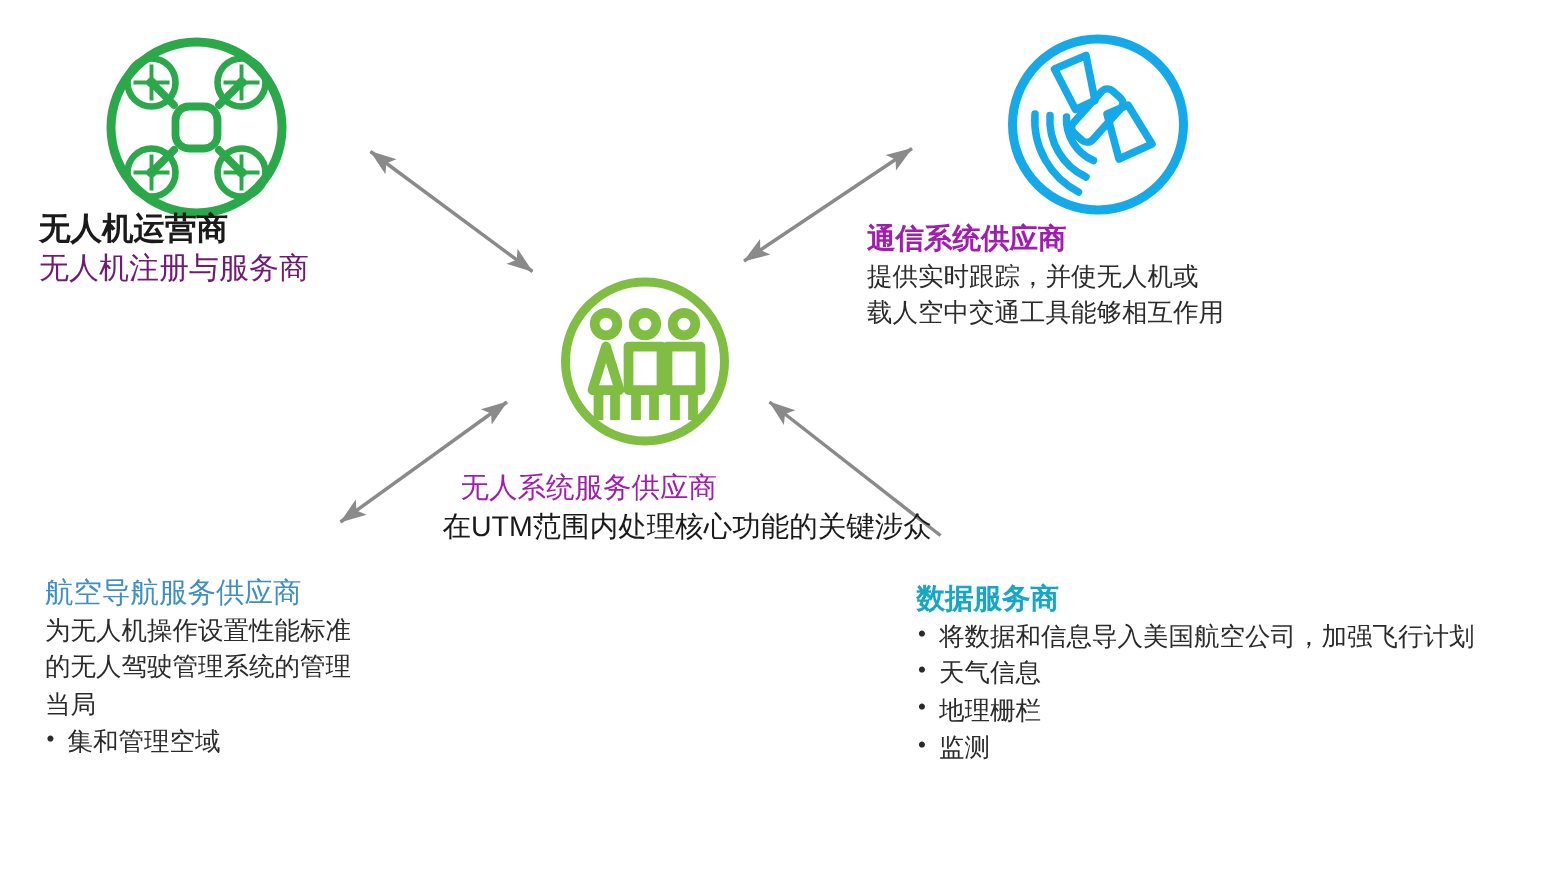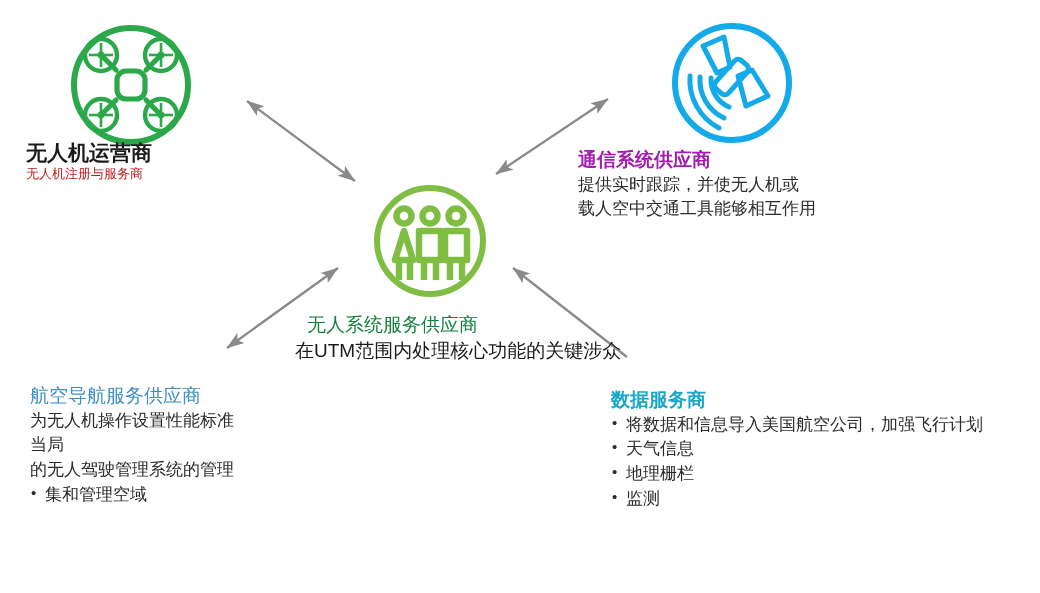--- a/index.html
+++ b/index.html
@@ -36,22 +36,22 @@
 
   
   .title-black {
     font-size: 21px;
     color: #1a1a1a;
     line-height: 1.25;
     white-space: nowrap;
     font-weight: bold;
   }
   .title-salmon {
-    font-size: 13px;
-    color: #b91c1c;
+    font-size: 20px;
+    color: #701a75;
     line-height: 1.3;
     white-space: nowrap;
   }
   .title-blue-bold {
     font-size: 19px;
     font-weight: bold;
     color: #a21caf;
     line-height: 1.3;
     white-space: nowrap;
   }
@@ -71,21 +71,21 @@
   .body-text {
     font-size: 17px;
     color: #2b2b2b;
     line-height: 1.45;
   }
   .body-line {
     white-space: nowrap;
   }
   .center-title {
     font-size: 19px;
-    color: #15803d;
+    color: #a21caf;
     white-space: nowrap;
   }
   .center-sub {
     font-size: 19px;
     color: #1a1a1a;
     white-space: nowrap;
     margin-left: 40px;
   }
   ul.bullets {
     list-style: none;
@@ -245,22 +245,22 @@
 
   <div class="node" id="node-center">
     <div class="center-title" style="padding-left:52px;">无人系统服务供应商</div>
     <div class="center-sub">在UTM范围内处理核心功能的关键涉众</div>
   </div>
 
   <div class="node" id="node-ans-provider">
     <div class="title-blue-light">航空导航服务供应商</div>
     <div class="body-text">
       <div class="body-line">为无人机操作设置性能标准</div>
+      <div class="body-line">的无人驾驶管理系统的管理</div>
       <div class="body-line">当局</div>
-      <div class="body-line">的无人驾驶管理系统的管理</div>
     </div>
     <ul class="bullets">
       <li>集和管理空域</li>
     </ul>
   </div>
 
   <div class="node" id="node-data-provider">
     <div class="title-teal-bold">数据服务商</div>
     <ul class="bullets">
       <li class="wrap-w">将数据和信息导入美国航空公司，加强飞行计划</li>

